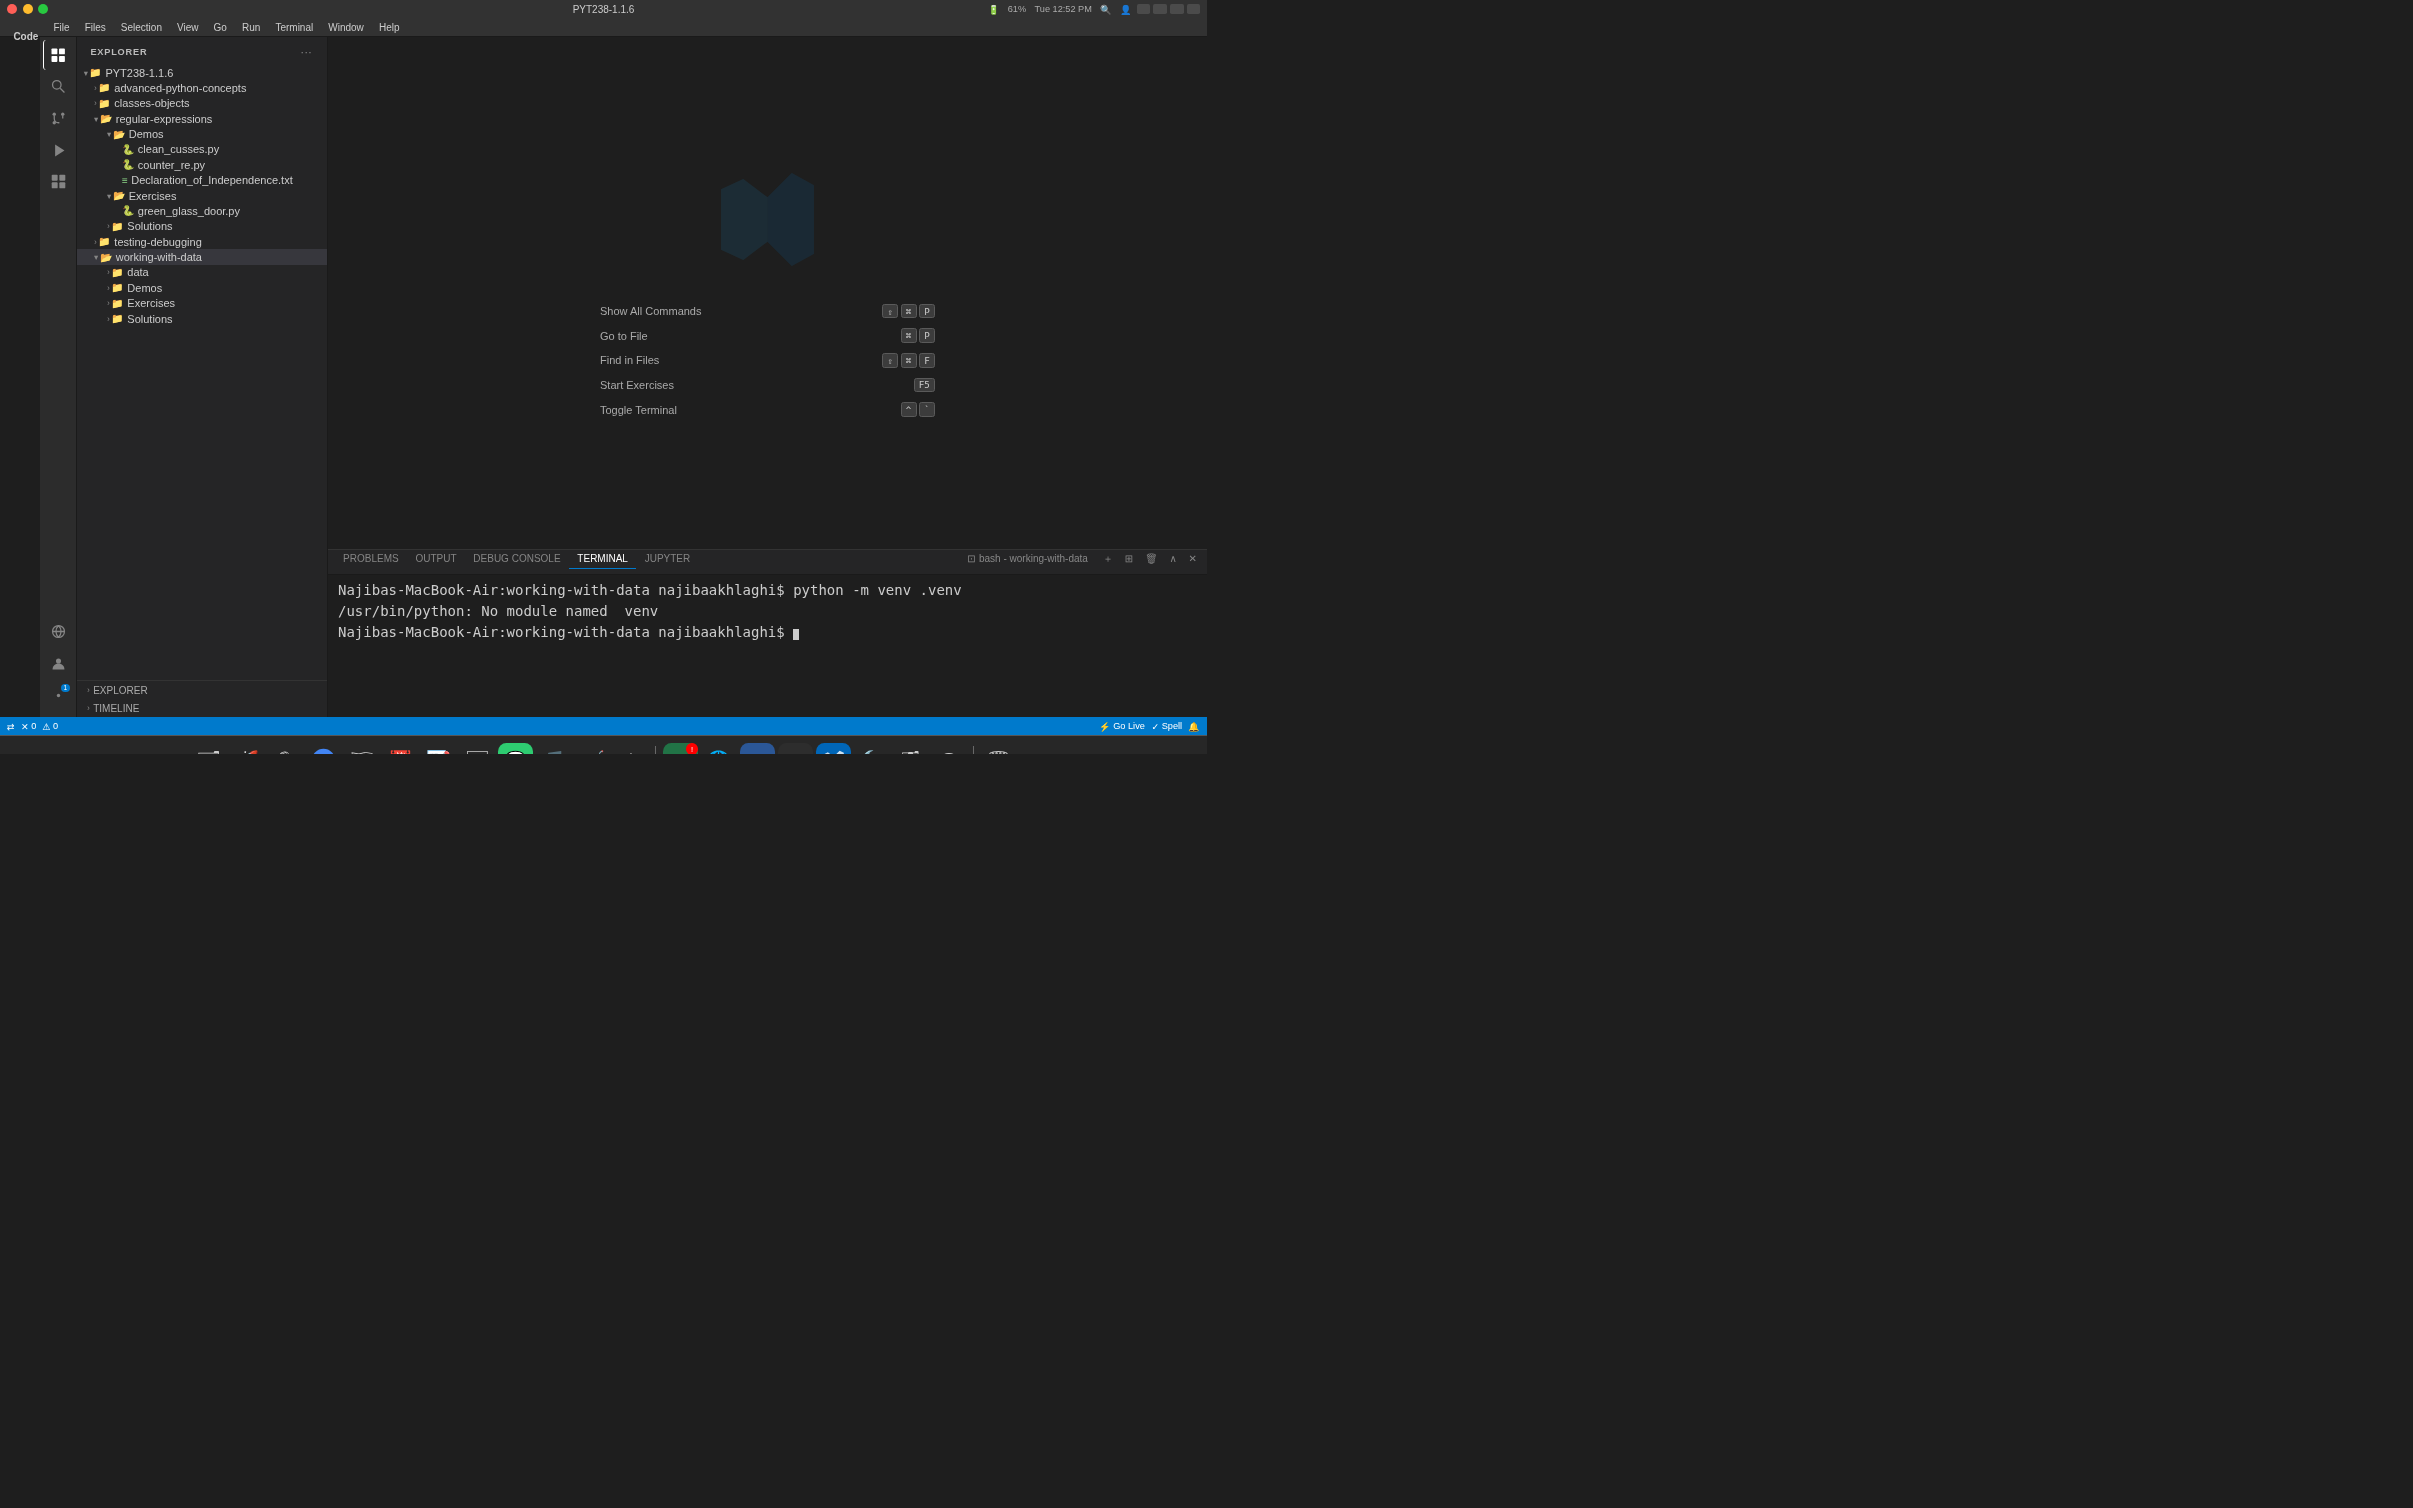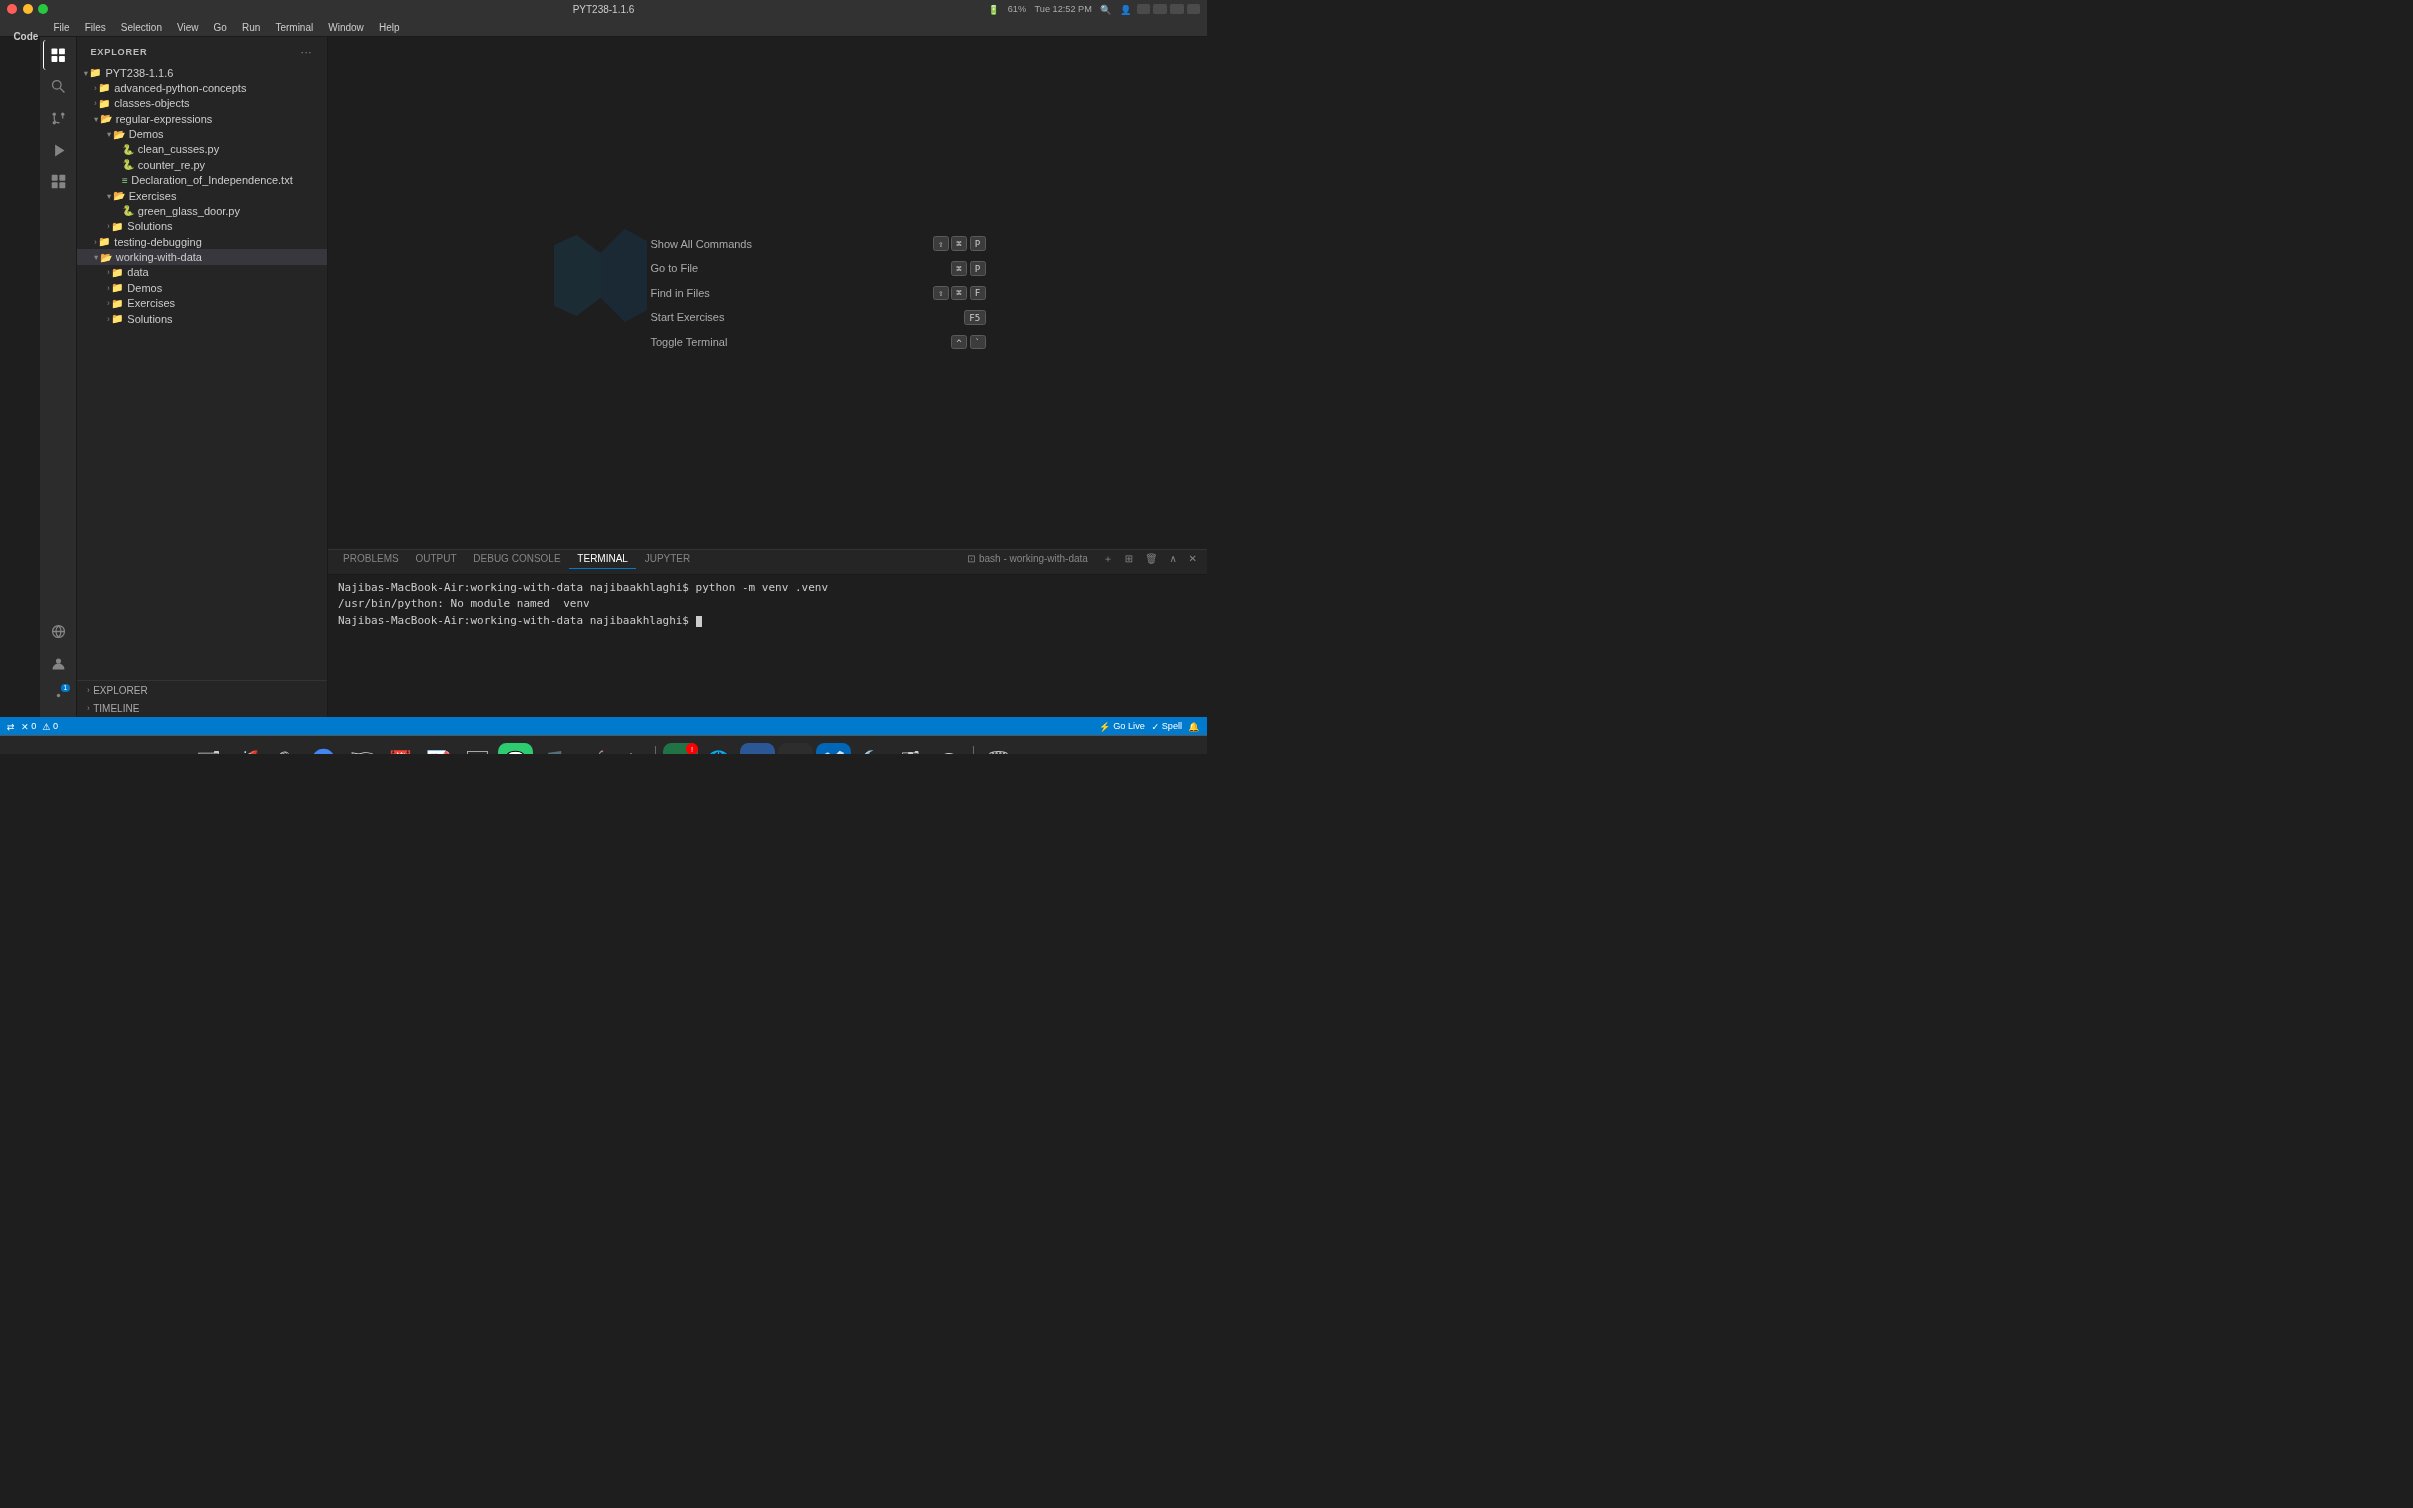--- a/index.html
+++ b/index.html
@@ -165,21 +165,21 @@
       background: #1e1e1e;
       display: flex;
       flex-direction: column;
       position: relative;
     }
 
     
     .welcome-overlay {
       flex: 1;
       display: flex;
-      flex-direction: row;
+      flex-direction: column;
       align-items: center;
       justify-content: center;
       background: #1e1e1e;
       position: relative;
     }
     .vscode-logo {
       width: 101px;
       height: 101px;
       margin-bottom: 34px;
       opacity: 0.15;
@@ -257,21 +257,21 @@
       padding: 0 6.7px;
       display: flex;
       align-items: center;
       gap: 3.4px;
     }
 
     .terminal-content {
       flex: 1;
       padding: 5px 10px;
       font-family: 'SF Mono', 'Menlo', 'Monaco', 'Courier New', monospace;
-      font-size: 11px;
+      font-size: 14px;
       color: #cccccc;
       line-height: 1.5;
       overflow-y: auto;
     }
     .terminal-line { margin: 0; }
     .terminal-cursor {
       display: inline-block;
       width: 5.9px;
       height: 11px;
       background: #cccccc;

